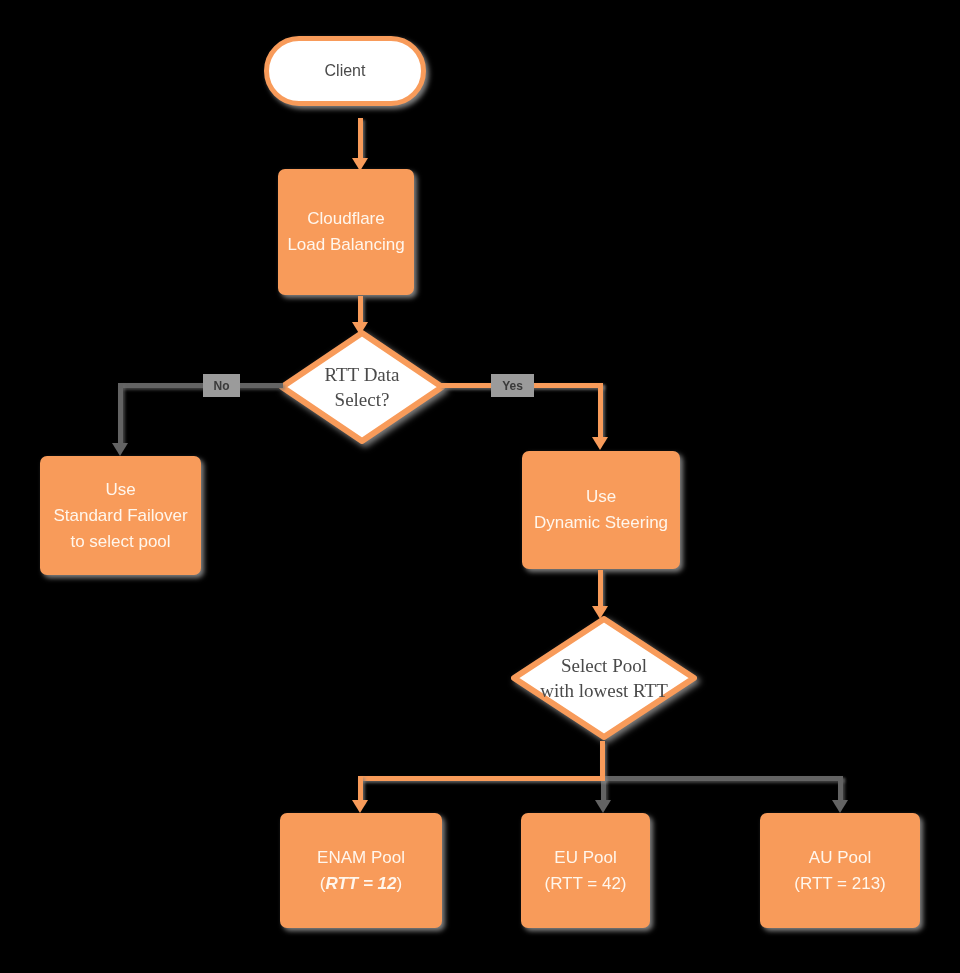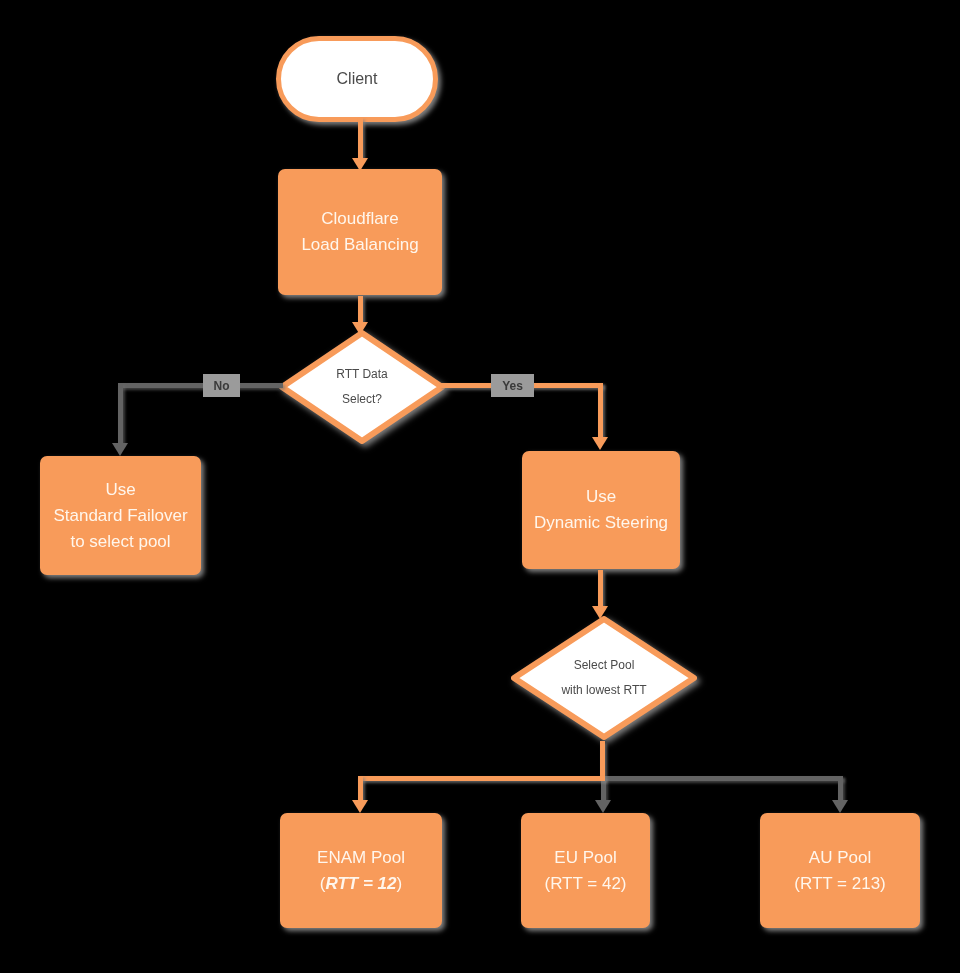--- a/index.html
+++ b/index.html
@@ -25,21 +25,21 @@
   }
   .terminator{
     background:#fff;border:5px solid var(--orange);border-radius:44px;
     color:var(--dark);font-size:16px;
     box-shadow:3px 3px 5px rgba(150,150,150,0.85);
   }
   .diamond-wrap{position:absolute;}
   .diamond-wrap svg{display:block;filter:drop-shadow(3px 3px 3px rgba(150,150,150,0.85));}
   .diamond-label{
     position:absolute;inset:0;display:flex;align-items:center;justify-content:center;
-    text-align:center;color:var(--dark);font-size:12px;line-height:25px;
+    text-align:center;color:var(--dark);font-size:19px;line-height:25px;font-family:Liberation Serif, serif;
   }
   
   .seg{position:absolute;}
   .seg.o{background:var(--orange);box-shadow:2px 2px 3px rgba(130,130,130,0.7);z-index:3;}
   .seg.g{background:var(--gray);box-shadow:2px 2px 3px rgba(110,110,110,0.6);z-index:2;}
   .arrow-down{position:absolute;width:0;height:0;
     border-left:8px solid transparent;border-right:8px solid transparent;z-index:4;}
   .arrow-down.o{border-top:13px solid var(--orange);}
   .arrow-down.g{border-top:13px solid var(--gray);}
   .edge-badge{
@@ -77,25 +77,25 @@
   <div class="edge-badge" style="left:491px;top:374px;width:43px;height:23px;">Yes</div>
 
   <div class="seg o" style="left:598px;top:570px;width:5px;height:38px;"></div>
   <div class="arrow-down o" style="left:592px;top:606px;"></div>
 
   <div class="seg o" style="left:600px;top:741px;width:5px;height:40px;"></div>
   <div class="seg o" style="left:358px;top:776px;width:247px;height:5px;"></div>
   <div class="seg o" style="left:358px;top:776px;width:5px;height:26px;"></div>
   <div class="arrow-down o" style="left:352px;top:800px;"></div>
 
-  <div class="node terminator" style="left:276px;top:36px;width:162px;height:86px;">
+  <div class="node terminator" style="left:264px;top:36px;width:162px;height:70px;">
     <span>Client</span>
   </div>
 
-  <div class="node orange-box" style="left:278px;top:169px;width:164px;height:126px;">
+  <div class="node orange-box" style="left:278px;top:169px;width:136px;height:126px;">
     <div>
       <div>Cloudflare</div>
       <div>Load Balancing</div>
     </div>
   </div>
 
   <div class="diamond-wrap" style="left:276px;top:327px;width:172px;height:120px;">
     <svg width="172" height="120" viewBox="0 0 172 120">
       <polygon points="86,6 166,60 86,114 6,60" fill="#ffffff" stroke="#F89B5A" stroke-width="6" stroke-linejoin="round"></polygon>
     </svg>

